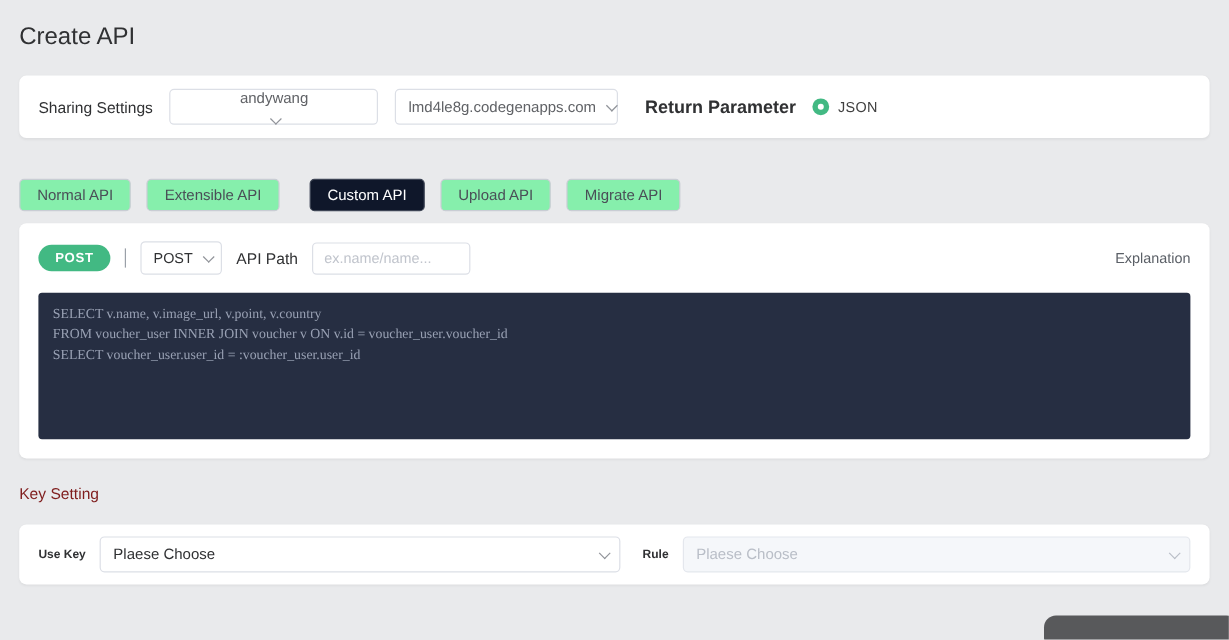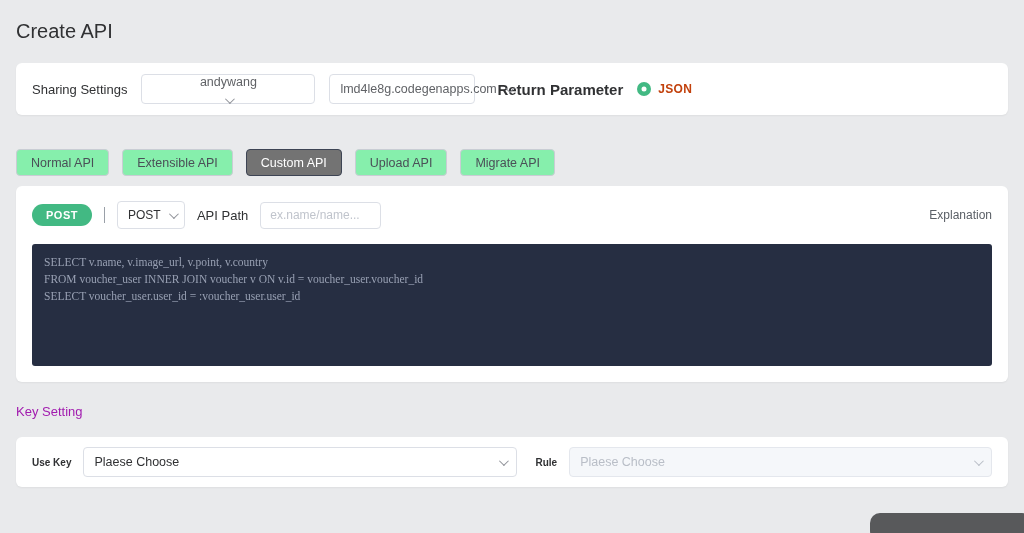--- a/index.html
+++ b/index.html
@@ -47,74 +47,75 @@
     gap: 8px;
   }
   .select .chev {
     width: 7px; height: 7px;
     border-right: 1.5px solid #909399;
     border-bottom: 1.5px solid #909399;
     transform: rotate(45deg) translateY(-2px);
     flex: 0 0 auto;
   }
   .select.user-select { width: 174px; flex-direction: column; }
-  .select.domain-select { width: 146px; }
+  .select.domain-select { width: 186px; }
 
   .radio-wrap { display: flex; align-items: center; gap: 7px; cursor: pointer; }
   .radio-dot {
     width: 14px; height: 14px; border-radius: 50%;
     background: #42b983;
     position: relative;
   }
   .radio-dot::after {
     content: ""; position: absolute; left: 50%; top: 50%;
     width: 5px; height: 5px; border-radius: 50%;
     background: #fff; transform: translate(-50%, -50%);
   }
-  .radio-text { font-size: 12px; font-weight: bold; color: #c2410c; letter-spacing: 0.3px; }
+  .radio-text { font-size: 12px; font-weight: normal; color: #404040; letter-spacing: 0.3px; }
 
   
   .tabs { display: flex; gap: 13px; margin-bottom: 10px; }
   .tab {
     height: 27px;
     display: flex; align-items: center;
     padding: 0 14px;
     font-size: 12.5px;
     color: #4a4f57;
     background: #86efac;
     border: 1px solid #c9cdd4;
     border-radius: 4px;
     cursor: pointer;
     white-space: nowrap;
   }
   .tab.active {
-    background: #737373;
+    background: #0f172a;
     border-color: #3d4454;
     color: #ffffff;
+    margin-left: 12px;
   }
 
   
   .api-card { padding: 15px 16px 16px 16px; margin-bottom: 22px; }
   .api-toolbar { display: flex; align-items: center; gap: 12px; margin-bottom: 15px; }
   .method-badge {
     background: #42b983;
     color: #fff;
     font-size: 11px;
     font-weight: bold;
     letter-spacing: 0.5px;
     border-radius: 11px;
     height: 22px;
     padding: 0 14px;
     display: flex; align-items: center;
   }
   .toolbar-sep { width: 1px; height: 16px; background: #9aa0a8; }
   .select.method-select { width: 68px; height: 28px; color: #303133; font-size: 12px; }
   .api-path-label { font-size: 13px; color: #303133; }
   .api-path-input {
-    width: 121px; height: 27px;
+    width: 132px; height: 27px;
     border: 1px solid #dcdfe6;
     border-radius: 4px;
     padding: 0 9px;
     font-size: 12px;
     color: #606266;
     font-family: "Liberation Sans", sans-serif;
     outline: none;
   }
   .api-path-input::placeholder { color: #c0c4cc; }
   .explanation { margin-left: auto; font-size: 12px; color: #5a5f66; cursor: pointer; }
@@ -126,21 +127,21 @@
     padding: 10px 12px;
     font-family: Liberation Serif, serif;
     font-size: 11.5px;
     line-height: 17px;
     color: #98a0b3;
     overflow: hidden;
     cursor: text;
   }
 
   
-  .section-title { font-size: 13px; color: #a21caf; margin-bottom: 18px; }
+  .section-title { font-size: 13px; color: #7f1d1d; margin-bottom: 18px; }
   .key-card {
     height: 50px;
     display: flex;
     align-items: center;
     padding: 0 16px;
     gap: 12px;
   }
   .bold-label { font-size: 10px; font-weight: bold; color: #303133; white-space: nowrap; }
   .select.use-key-select { width: 434px; color: #303133; }
   .rule-label { margin-left: 6px; }

